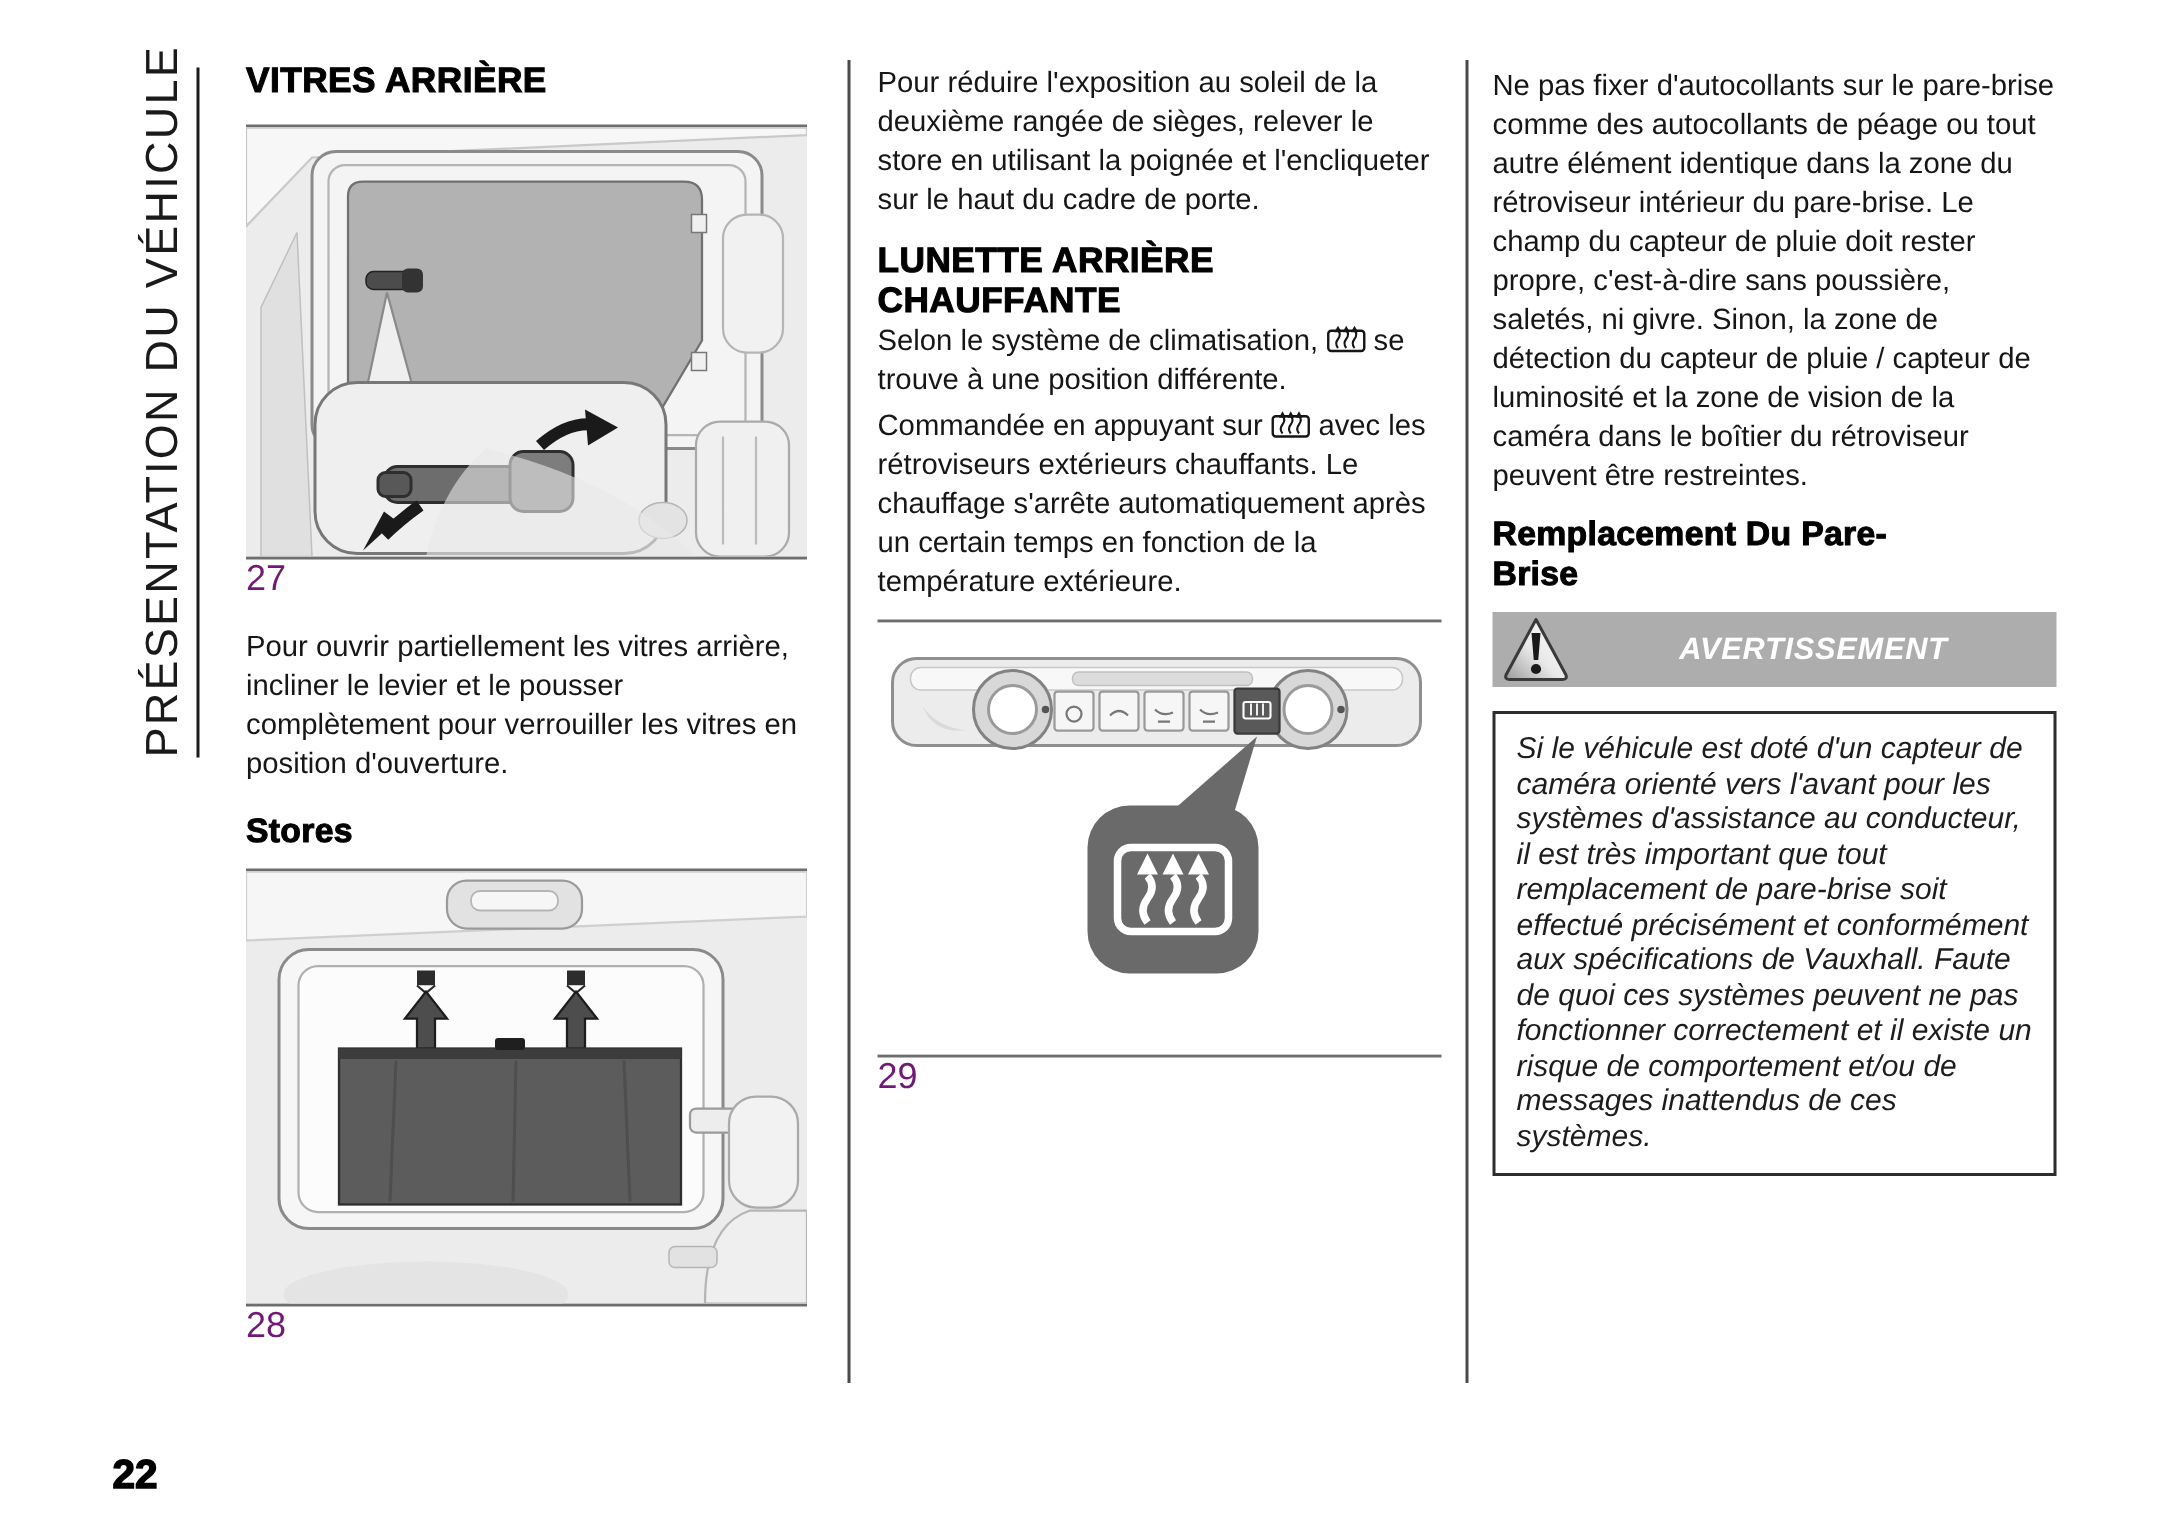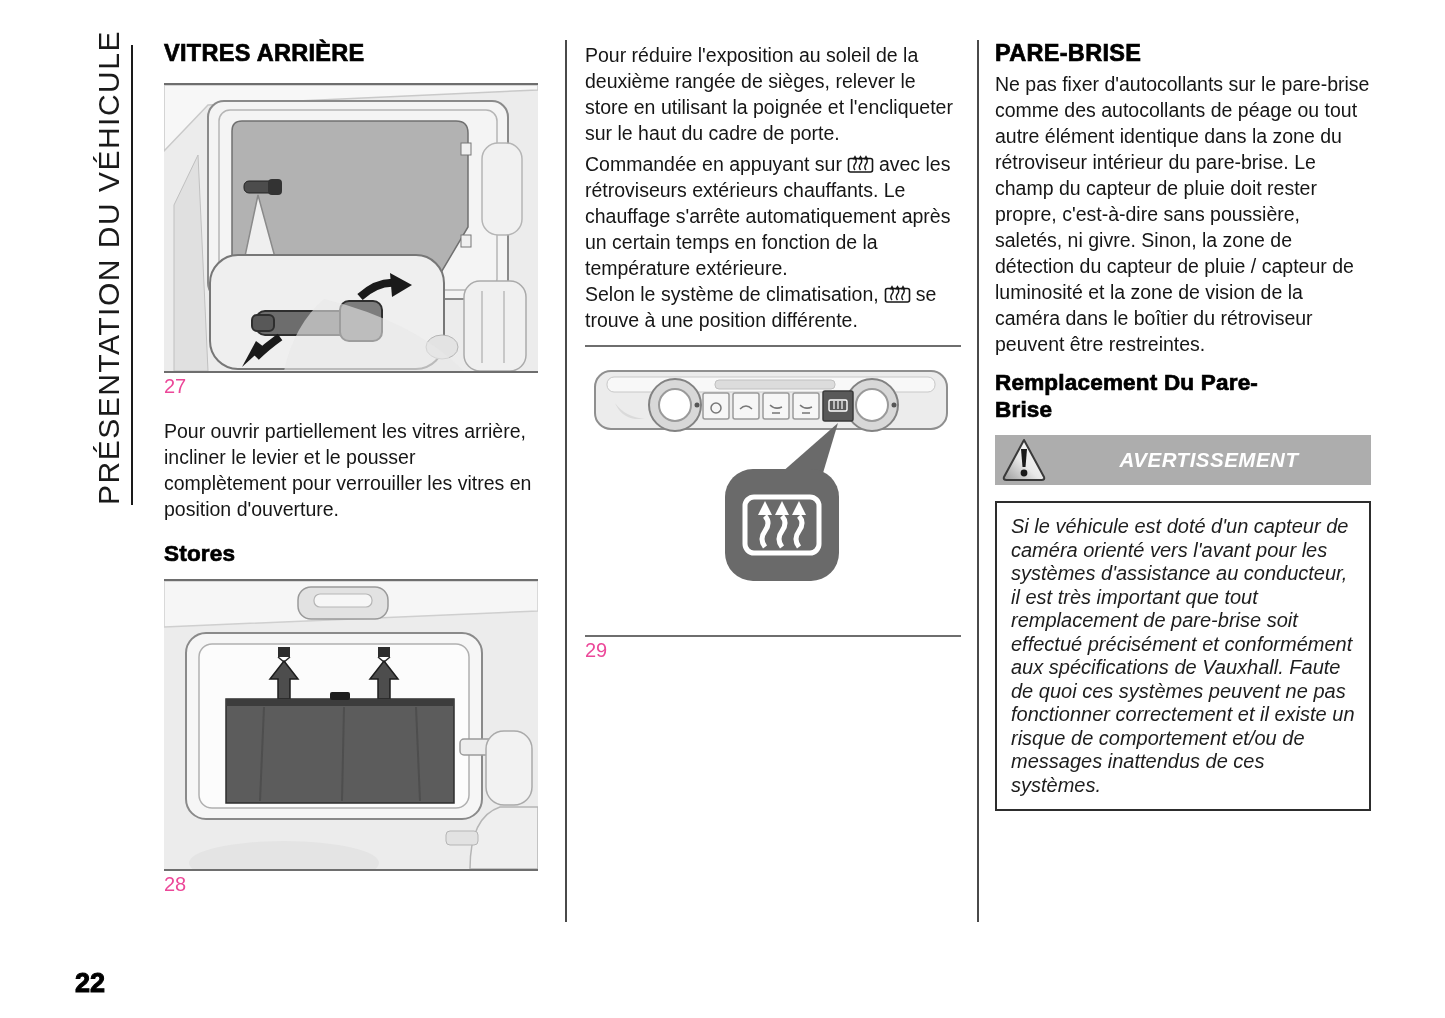--- a/index.html
+++ b/index.html
@@ -25,21 +25,21 @@
   
   .h1{
     font-size:23.5px; font-weight:bold; letter-spacing:.3px; line-height:27px;
     color:#000; margin:0; -webkit-text-stroke:.7px #000;
   }
   .h2{
     font-size:22.5px; font-weight:bold; letter-spacing:.2px; line-height:27px;
     color:#000; margin:0; -webkit-text-stroke:.7px #000;
   }
   .body-text{font-size:19.5px; line-height:26px; margin:0; color:#161616;}
-  .caption{font-size:20px; line-height:20px; margin:3px 0 0 0; color:#ec4899;}
+  .caption{font-size:24px; line-height:20px; margin:3px 0 0 0; color:#701a75;}
   
   .figure{border-top:2px solid #6e6e6e; border-bottom:2px solid #6e6e6e; font-size:0;}
   .figure svg{display:block;}
   
   .inline-icon{display:inline-block; vertical-align:-3px; margin:0 5px; line-height:0;}
   
   .warn-banner{
     margin-top:12px; height:50px; background:#adadad; display:flex; align-items:center;
     position:relative;
   }
@@ -151,43 +151,44 @@
         <ellipse cx="120" cy="282" rx="95" ry="22" fill="#e4e4e4"></ellipse>
         <rect x="282" y="250" width="32" height="14" rx="4" fill="#e2e2e2" stroke="#b5b5b5"></rect>
       </svg>
     </div>
     <div class="caption">28</div>
   </div>
 
   <div class="col col2">
     <p class="body-text" style="margin-top:2px;">Pour réduire l'exposition au soleil de la deuxième rangée de sièges, relever le store en utilisant la poignée et l'encliqueter sur le haut du cadre de porte.</p>
 
-
+    <h1 class="h1 mt14 maxw300">LUNETTE ARRIÈRE CHAUFFANTE</h1>
+
+    <p class="body-text" style="margin-top:0;">
+      <span>Selon le système de climatisation,</span><span class="inline-icon"><svg width="27" height="20" viewBox="0 0 27 20">
+            <rect x="1.5" y="4.5" width="24" height="13.5" rx="2" fill="none" stroke="#161616" stroke-width="1.6"></rect>
+            <path d="M8,16 q-2.4,-3 0,-6 q2.4,-3 0,-6" fill="none" stroke="#161616" stroke-width="1.4"></path>
+            <path d="M13.5,16 q-2.4,-3 0,-6 q2.4,-3 0,-6" fill="none" stroke="#161616" stroke-width="1.4"></path>
+            <path d="M19,16 q-2.4,-3 0,-6 q2.4,-3 0,-6" fill="none" stroke="#161616" stroke-width="1.4"></path>
+            <path d="M5.6,5.5 L8,1.2 L10.4,5.5 Z" fill="#161616"></path>
+            <path d="M11.1,5.5 L13.5,1.2 L15.9,5.5 Z" fill="#161616"></path>
+            <path d="M16.6,5.5 L19,1.2 L21.4,5.5 Z" fill="#161616"></path>
+          </svg></span><span>se trouve à une position différente.</span>
+    </p>
     <p class="body-text" style="margin-top:5px;">
       <span>Commandée en appuyant sur</span><span class="inline-icon"><svg width="27" height="20" viewBox="0 0 27 20">
             <rect x="1.5" y="4.5" width="24" height="13.5" rx="2" fill="none" stroke="#161616" stroke-width="1.6"></rect>
             <path d="M8,16 q-2.4,-3 0,-6 q2.4,-3 0,-6" fill="none" stroke="#161616" stroke-width="1.4"></path>
             <path d="M13.5,16 q-2.4,-3 0,-6 q2.4,-3 0,-6" fill="none" stroke="#161616" stroke-width="1.4"></path>
             <path d="M19,16 q-2.4,-3 0,-6 q2.4,-3 0,-6" fill="none" stroke="#161616" stroke-width="1.4"></path>
             <path d="M5.6,5.5 L8,1.2 L10.4,5.5 Z" fill="#161616"></path>
             <path d="M11.1,5.5 L13.5,1.2 L15.9,5.5 Z" fill="#161616"></path>
             <path d="M16.6,5.5 L19,1.2 L21.4,5.5 Z" fill="#161616"></path>
           </svg></span><span>avec les rétroviseurs extérieurs chauffants. Le chauffage s'arrête automatiquement après un certain temps en fonction de la température extérieure.</span>
     </p>
-    <p class="body-text" style="margin-top:0;">
-      <span>Selon le système de climatisation,</span><span class="inline-icon"><svg width="27" height="20" viewBox="0 0 27 20">
-            <rect x="1.5" y="4.5" width="24" height="13.5" rx="2" fill="none" stroke="#161616" stroke-width="1.6"></rect>
-            <path d="M8,16 q-2.4,-3 0,-6 q2.4,-3 0,-6" fill="none" stroke="#161616" stroke-width="1.4"></path>
-            <path d="M13.5,16 q-2.4,-3 0,-6 q2.4,-3 0,-6" fill="none" stroke="#161616" stroke-width="1.4"></path>
-            <path d="M19,16 q-2.4,-3 0,-6 q2.4,-3 0,-6" fill="none" stroke="#161616" stroke-width="1.4"></path>
-            <path d="M5.6,5.5 L8,1.2 L10.4,5.5 Z" fill="#161616"></path>
-            <path d="M11.1,5.5 L13.5,1.2 L15.9,5.5 Z" fill="#161616"></path>
-            <path d="M16.6,5.5 L19,1.2 L21.4,5.5 Z" fill="#161616"></path>
-          </svg></span><span>se trouve à une position différente.</span>
-    </p>
 
     <div class="figure mt12">
       <svg width="376" height="288" viewBox="0 0 376 288">
         <rect x="0" y="0" width="376" height="288" fill="#ffffff"></rect>
 
         <rect x="10" y="24" width="352" height="58" rx="16" fill="#ececec" stroke="#8f8f8f" stroke-width="2"></rect>
         <rect x="22" y="30" width="328" height="15" rx="7" fill="#f8f8f8" stroke="#c8c8c8" stroke-width="1"></rect>
         <rect x="130" y="33" width="120" height="9" rx="4" fill="#dcdcdc" stroke="#c0c0c0" stroke-width="1"></rect>
         <path d="M30,56 q6,14 20,16 L60,72 Q40,70 30,56 Z" fill="#dadada"></path>
 
@@ -223,21 +224,20 @@
         </g>
         <path d="M173,168 L180,154 L187,168 Z" fill="#ffffff" stroke="none"></path>
         <path d="M190,168 L197,154 L204,168 Z" fill="#ffffff" stroke="none"></path>
         <path d="M207,168 L214,154 L221,168 Z" fill="#ffffff" stroke="none"></path>
       </svg>
     </div>
     <div class="caption">29</div>
   </div>
 
   <div class="col col3">
-    <h1 class="h1">PARE-BRISE</h1>
 
 
     <p class="body-text mt8">Ne pas fixer d'autocollants sur le pare-brise comme des autocollants de péage ou tout autre élément identique dans la zone du rétroviseur intérieur du pare-brise. Le champ du capteur de pluie doit rester propre, c'est-à-dire sans poussière, saletés, ni givre. Sinon, la zone de détection du capteur de pluie / capteur de luminosité et la zone de vision de la caméra dans le boîtier du rétroviseur peuvent être restreintes.</p>
 
     <h2 class="h2 mt12 maxw310">Remplacement Du Pare-Brise</h2>
 
     <div class="warn-banner">
       <span class="tri">
         <svg width="46" height="46" viewBox="0 0 46 46">
           <defs>

